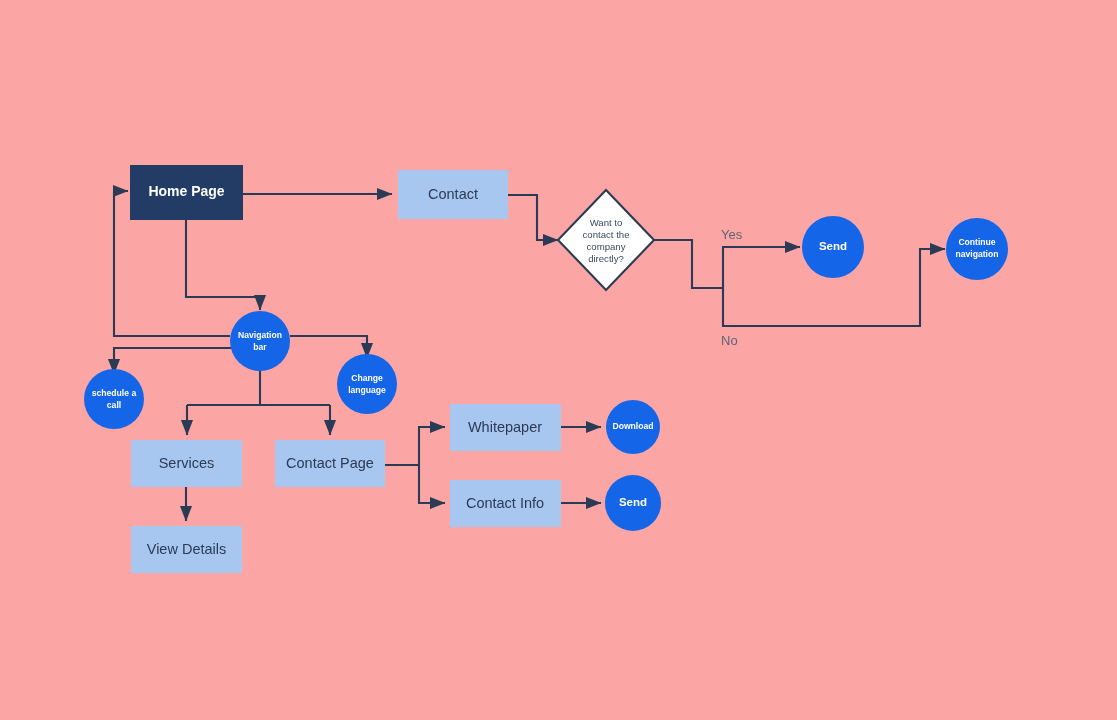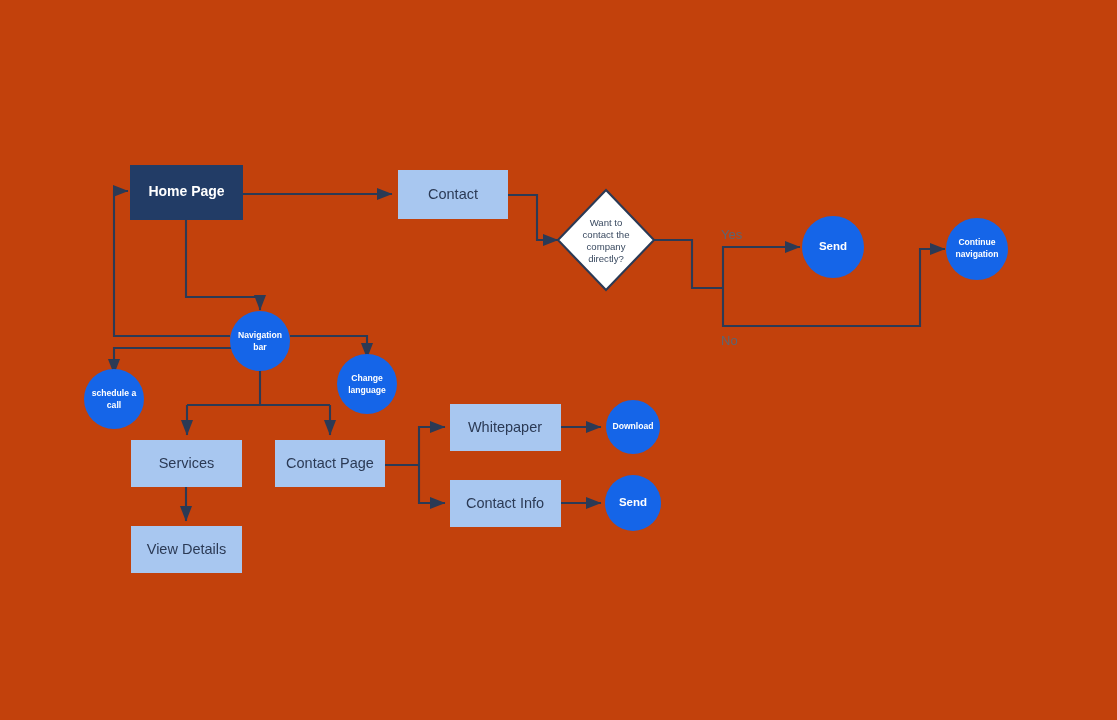--- a/index.html
+++ b/index.html
@@ -11,21 +11,21 @@
   body {
     width: 1117px;
     height: 720px;
     font-family: "Liberation Sans", sans-serif;
     overflow: hidden;
   }
   #canvas {
     position: relative;
     width: 1117px;
     height: 720px;
-    background: #c2410c;
+    background: #fca5a5;
   }
   svg.flow {
     position: absolute;
     left: 0;
     top: 0;
     width: 1117px;
     height: 720px;
   }
   .edge {
     fill: none;

